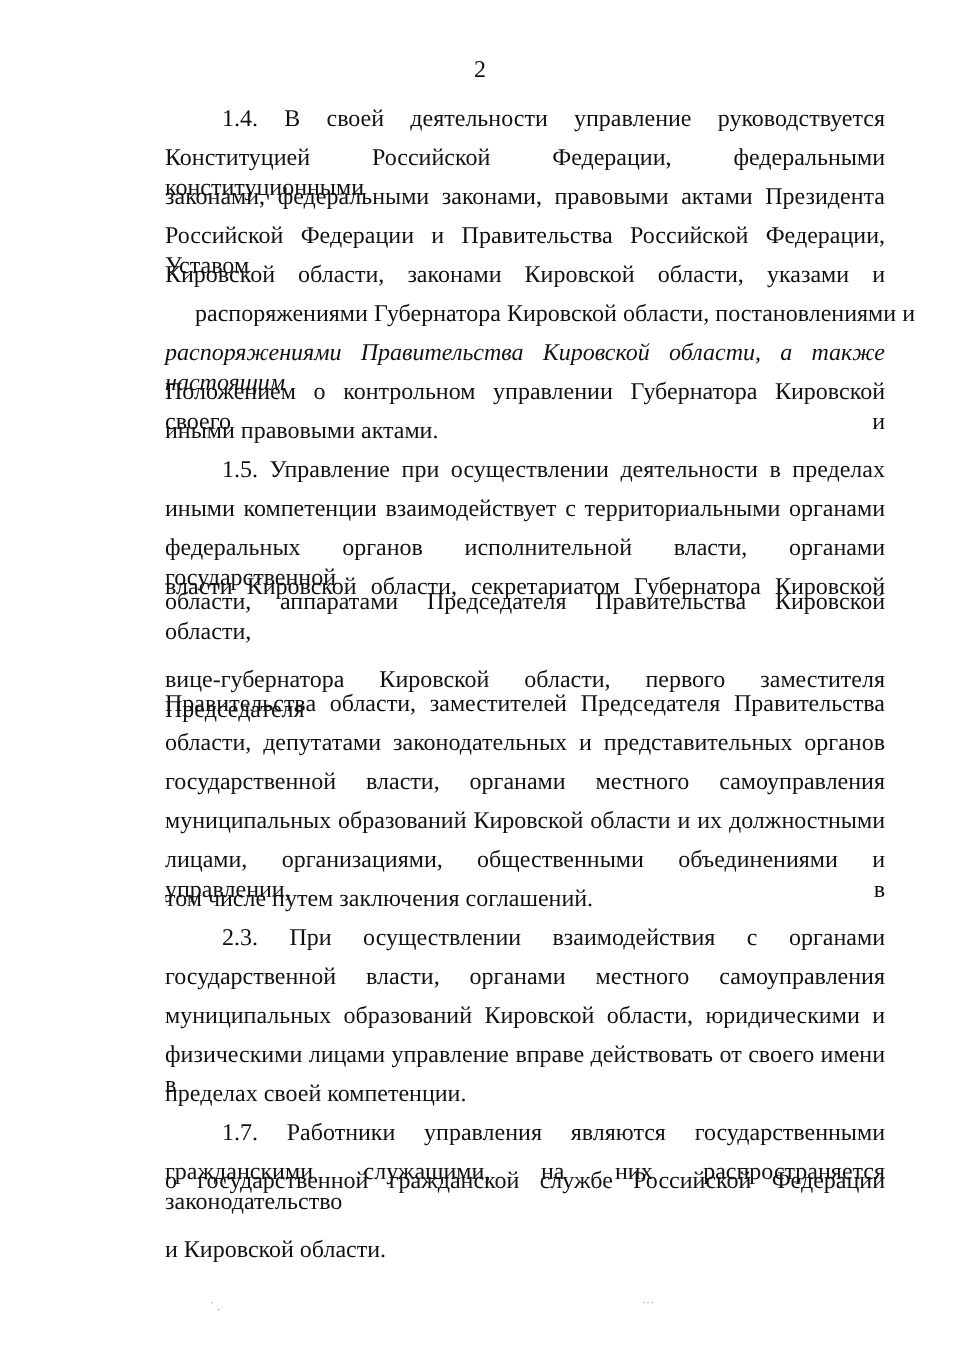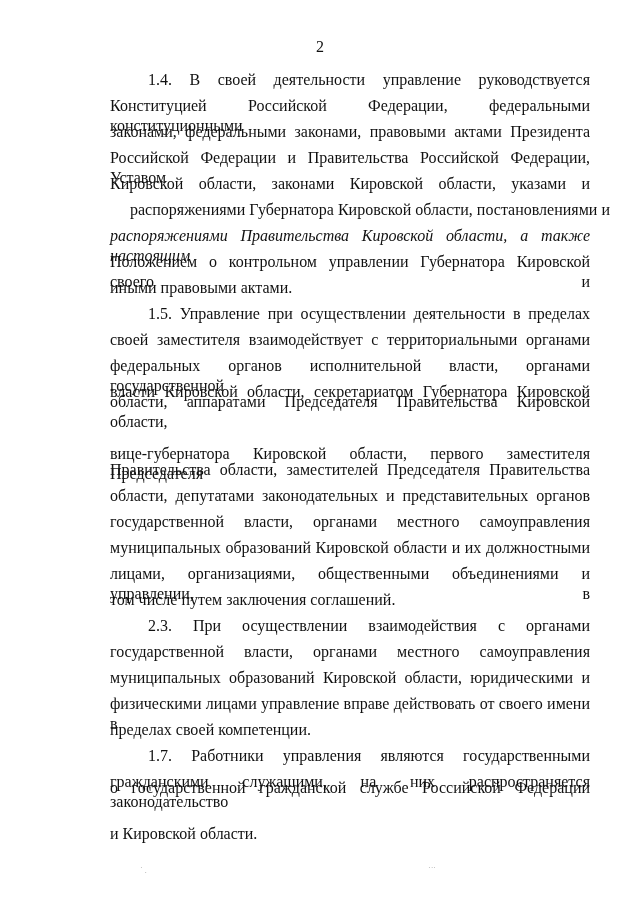--- a/index.html
+++ b/index.html
@@ -27,21 +27,21 @@
     <div class="line" style="top: 148px; white-space: normal;">Российской Федерации и Правительства Российской Федерации, Уставом</div>
     <div class="line" style="top: 174px; white-space: normal;">Кировской области, законами Кировской области, указами и</div>
     <div class="line" style="top: 200px; white-space: normal; margin-left: 20px;">распоряжениями Губернатора Кировской области, постановлениями и</div>
     <div class="line" style="top: 226px; white-space: normal; font-style: italic;">распоряжениями Правительства Кировской области, а также настоящим</div>
     <div class="line" style="top: 252px; white-space: normal;">Положением о контрольном управлении Губернатора Кировской своего и</div>
     <div class="line last" style="top:278px">иными правовыми актами.</div>
   </div>
 
   <div>
     <div class="line indent" style="top: 304px; white-space: normal;">1.5. Управление при осуществлении деятельности в пределах</div>
-    <div class="line" style="top: 330px; white-space: normal;">своей заместителя взаимодействует с территориальными органами</div>
+    <div class="line" style="top: 330px; white-space: normal;">иными компетенции взаимодействует с территориальными органами</div>
     <div class="line" style="top: 356px; white-space: normal;">федеральных органов исполнительной власти, органами государственной</div>
     <div class="line" style="top: 382px; white-space: normal;">власти Кировской области, секретариатом Губернатора Кировской</div>
     <div class="line" style="top: 392px; white-space: normal;">области, аппаратами Председателя Правительства Кировской области,</div>
     <div class="line" style="top: 444px; white-space: normal;">вице-губернатора Кировской области, первого заместителя Председателя</div>
     <div class="line" style="top: 460px; white-space: normal;">Правительства области, заместителей Председателя Правительства</div>
     <div class="line" style="top: 486px; white-space: normal;">области, депутатами законодательных и представительных органов</div>
     <div class="line" style="top: 512px; white-space: normal;">государственной власти, органами местного самоуправления</div>
     <div class="line" style="top: 538px; white-space: normal;">муниципальных образований Кировской области и их должностными</div>
     <div class="line" style="top: 564px; white-space: normal;">лицами, организациями, общественными объединениями и управлении, в</div>
     <div class="line last" style="top:590px">том числе путем заключения соглашений.</div>

